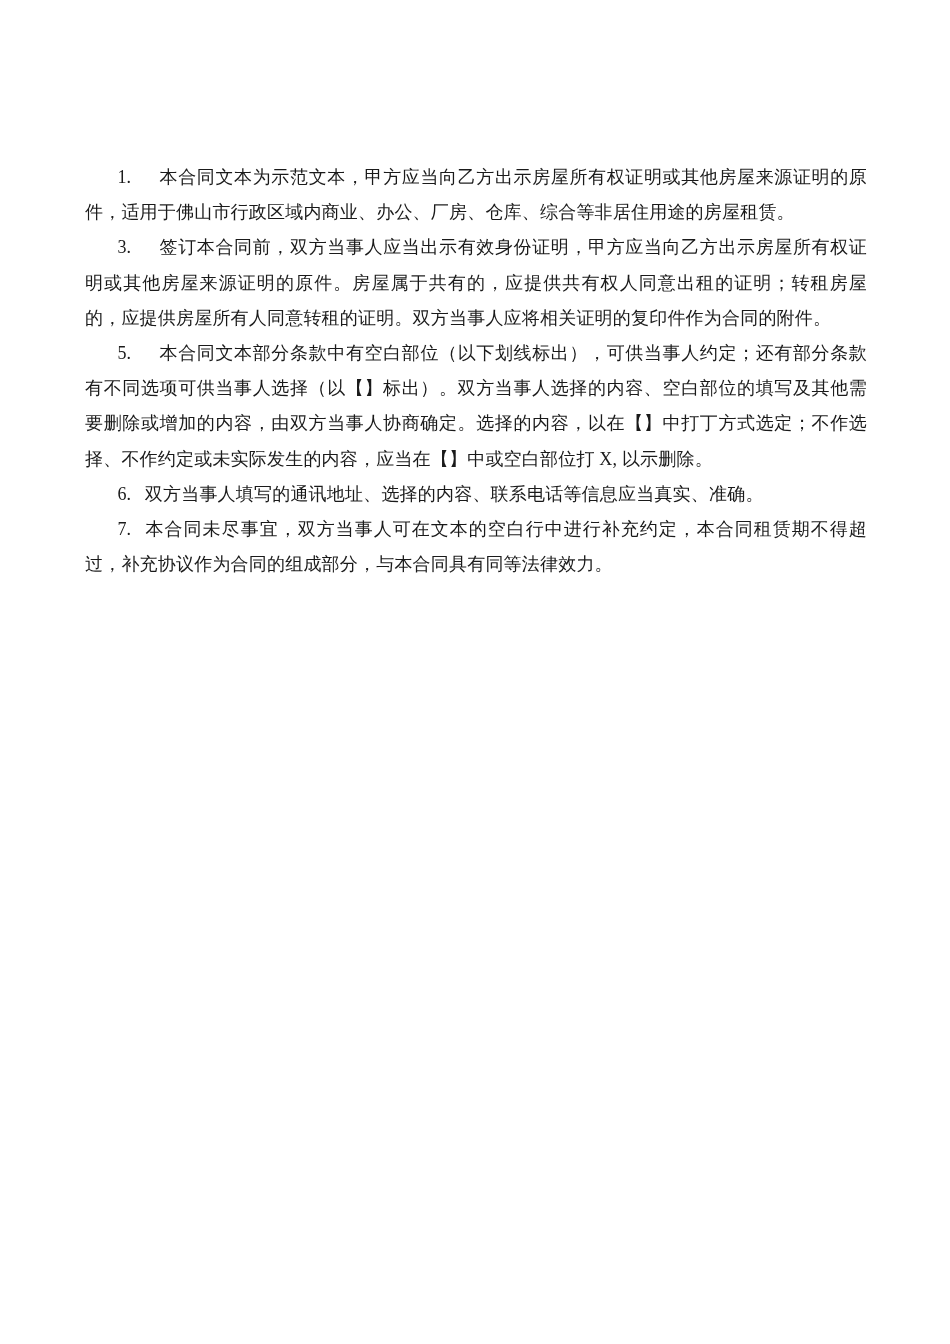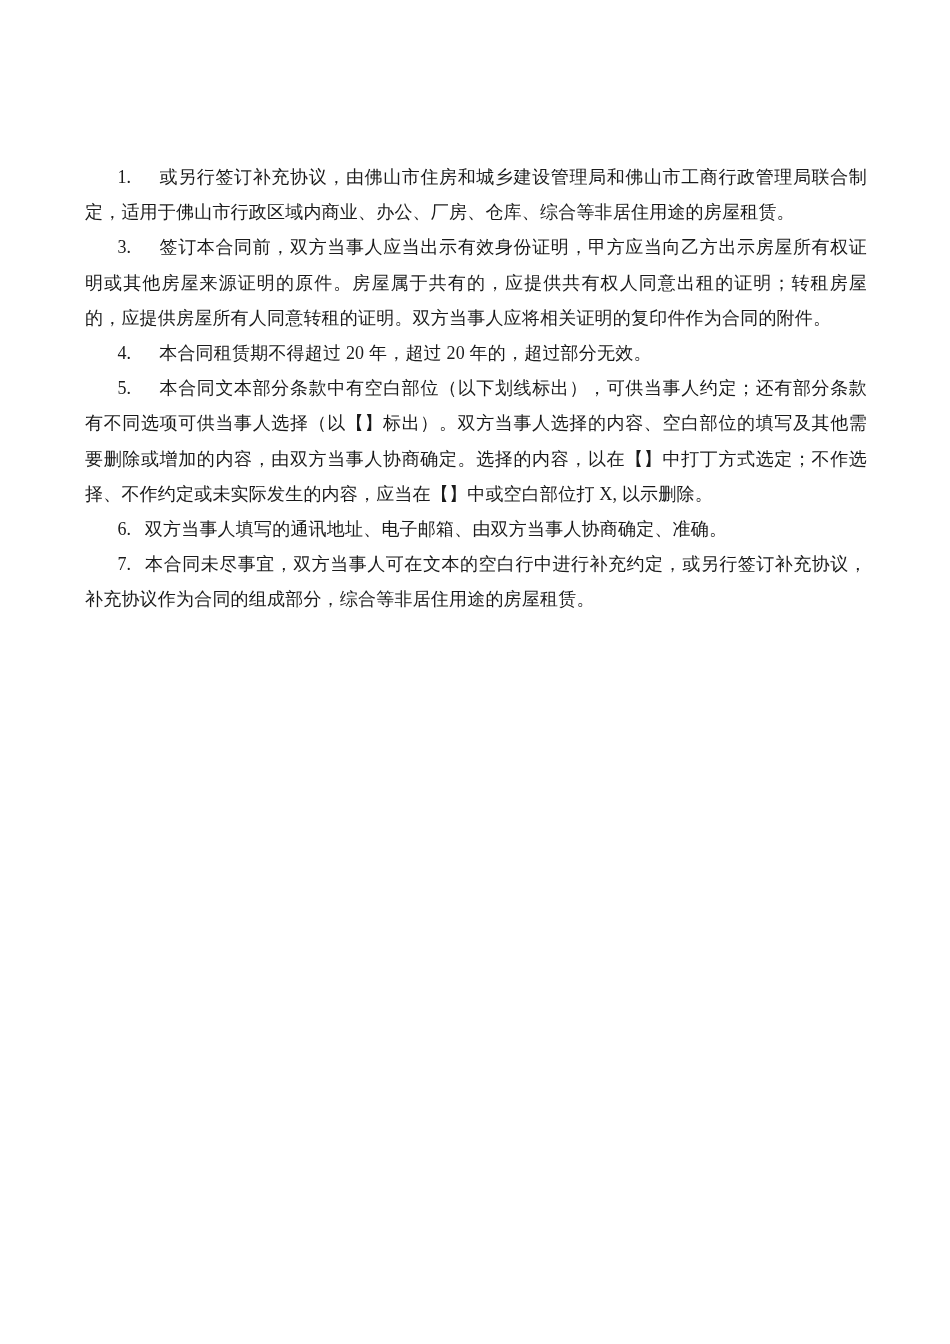--- a/index.html
+++ b/index.html
@@ -48,27 +48,26 @@
   .clause-text {
     display: inline;
   }
 </style>
 </head>
 <body>
 
 <div class="page">
   <div class="content">
 
-    <p class="para"><span class="clause-num gap-wide">1.</span><span class="clause-text">或另行签订补充协议，由佛山市住房和城乡建设管理局和佛山市工商行政管理局联合制定，适用于佛山市行政区域内商业、办公、厂房、仓库、综合等非居住用途的房屋租赁。</span></p>
+    <p class="para"><span class="clause-num gap-wide">1.</span><span class="clause-text">本合同文本为示范文本，甲方应当向乙方出示房屋所有权证明或其他房屋来源证明的原件，适用于佛山市行政区域内商业、办公、厂房、仓库、综合等非居住用途的房屋租赁。</span></p>
 
 
     <p class="para"><span class="clause-num gap-wide">3.</span><span class="clause-text">签订本合同前，双方当事人应当出示有效身份证明，甲方应当向乙方出示房屋所有权证明或其他房屋来源证明的原件。房屋属于共有的，应提供共有权人同意出租的证明；转租房屋的，应提供房屋所有人同意转租的证明。双方当事人应将相关证明的复印件作为合同的附件。</span></p>
 
-    <p class="para"><span class="clause-num gap-wide">4.</span><span class="clause-text">本合同租赁期不得超过 20 年，超过 20 年的，超过部分无效。</span></p>
 
     <p class="para"><span class="clause-num gap-wide">5.</span><span class="clause-text">本合同文本部分条款中有空白部位（以下划线标出），可供当事人约定；还有部分条款有不同选项可供当事人选择（以【】标出）。双方当事人选择的内容、空白部位的填写及其他需要删除或增加的内容，由双方当事人协商确定。选择的内容，以在【】中打丁方式选定；不作选择、不作约定或未实际发生的内容，应当在【】中或空白部位打 X, 以示删除。</span></p>
 
-    <p class="para"><span class="clause-num gap-narrow">6.</span><span class="clause-text">双方当事人填写的通讯地址、电子邮箱、由双方当事人协商确定、准确。</span></p>
+    <p class="para"><span class="clause-num gap-narrow">6.</span><span class="clause-text">双方当事人填写的通讯地址、选择的内容、联系电话等信息应当真实、准确。</span></p>
 
-    <p class="para"><span class="clause-num gap-narrow">7.</span><span class="clause-text">本合同未尽事宜，双方当事人可在文本的空白行中进行补充约定，或另行签订补充协议，补充协议作为合同的组成部分，综合等非居住用途的房屋租赁。</span></p>
+    <p class="para"><span class="clause-num gap-narrow">7.</span><span class="clause-text">本合同未尽事宜，双方当事人可在文本的空白行中进行补充约定，本合同租赁期不得超过，补充协议作为合同的组成部分，与本合同具有同等法律效力。</span></p>
 
   </div>
 </div>
 
 </body></html>

